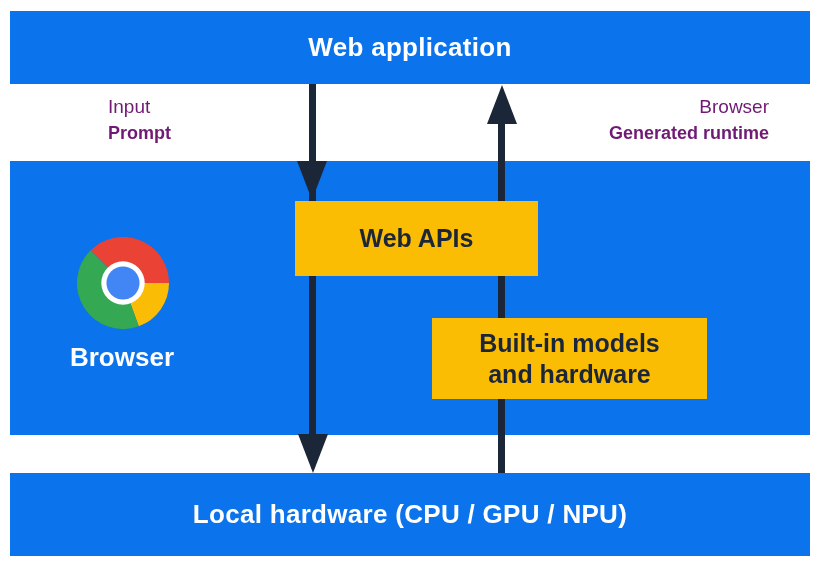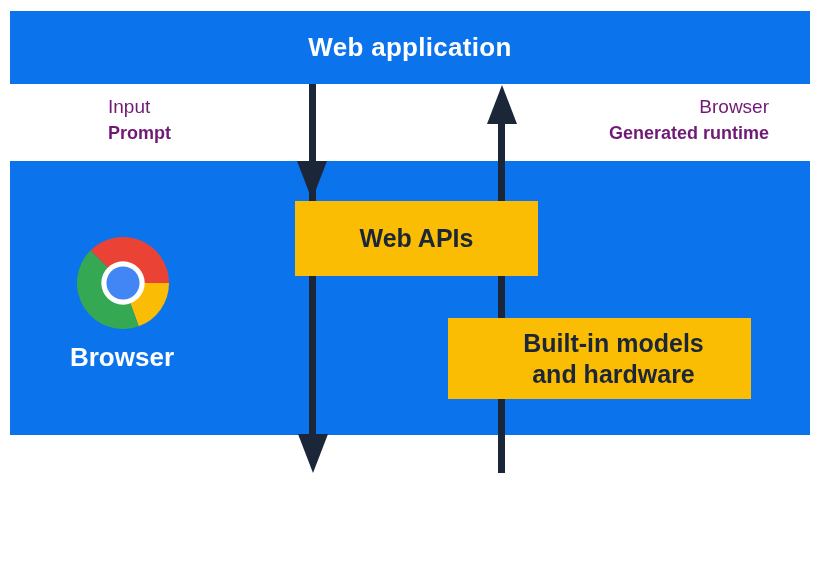--- a/index.html
+++ b/index.html
@@ -35,21 +35,21 @@
     border-top:39px solid #1B2638; }
   .up-head { left:487px; top:85px;
     border-left:15px solid transparent; border-right:15px solid transparent;
     border-bottom:39px solid #1B2638; }
 
   
   .ybox { position:absolute; background:#FBBC04; z-index:3;
           display:flex; flex-direction:column; align-items:center; justify-content:center;
           color:#1B2638; font-weight:bold; font-size:25px; line-height:31px; text-align:center; }
   .ybox-webapis { left:253px; top:201px; width:243px; height:75px;margin-left:42px; }
-  .ybox-builtin { left:448px; top:318px; width:275px; height:81px;padding-left:28px; }
+  .ybox-builtin { left:432px; top:318px; width:275px; height:81px; }
 
   
   .chrome-logo { position:absolute; left:77px; top:237px; width:92px; height:92px; z-index:2; }
   .browser-label { position:absolute; left:42px; top:342px; width:160px; z-index:2;
                    text-align:center; color:#ffffff; font-weight:bold; font-size:26px; }
 </style>
 </head>
 <body>
 
 <div class="canvas">
@@ -62,20 +62,23 @@
     <div class="io-label">Input</div>
     <div class="io-value">Prompt</div>
   </div>
   <div class="io-block io-output">
     <div class="io-label">Browser</div>
     <div class="io-value">Generated runtime</div>
   </div>
 
   <div class="bar bar-middle"></div>
 
+  <div class="bar bar-bottom">
+    <span class="bar-title">Local hardware (CPU / GPU / NPU)</span>
+  </div>
 
   <div class="arrow-line down-line"></div>
   <div class="arrow-head down-head-1"></div>
   <div class="arrow-head down-head-2"></div>
 
   <div class="arrow-line up-line"></div>
   <div class="arrow-head up-head"></div>
 
   <div class="ybox ybox-webapis">
     <span>Web APIs</span>

